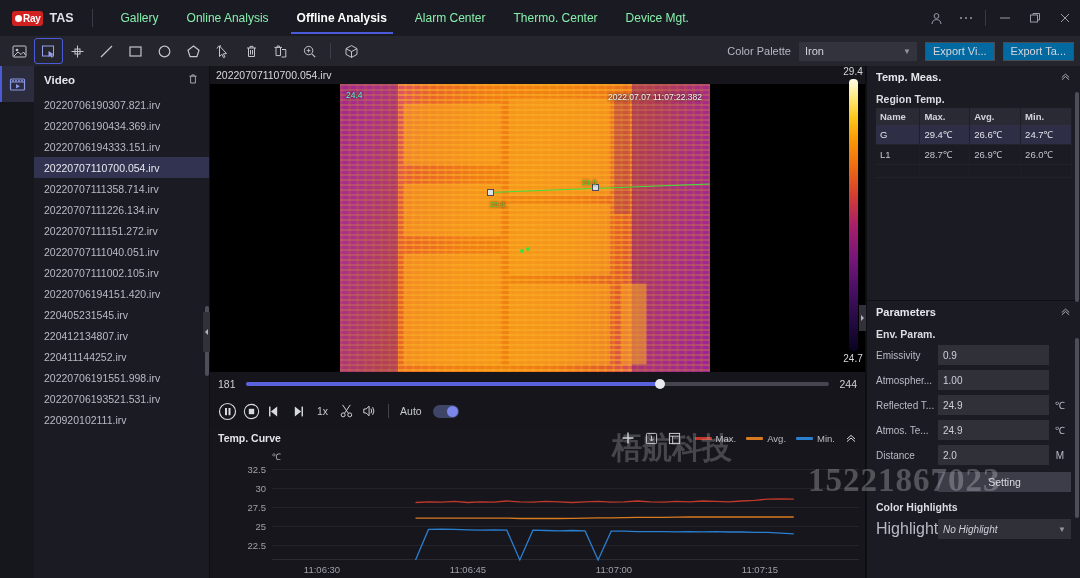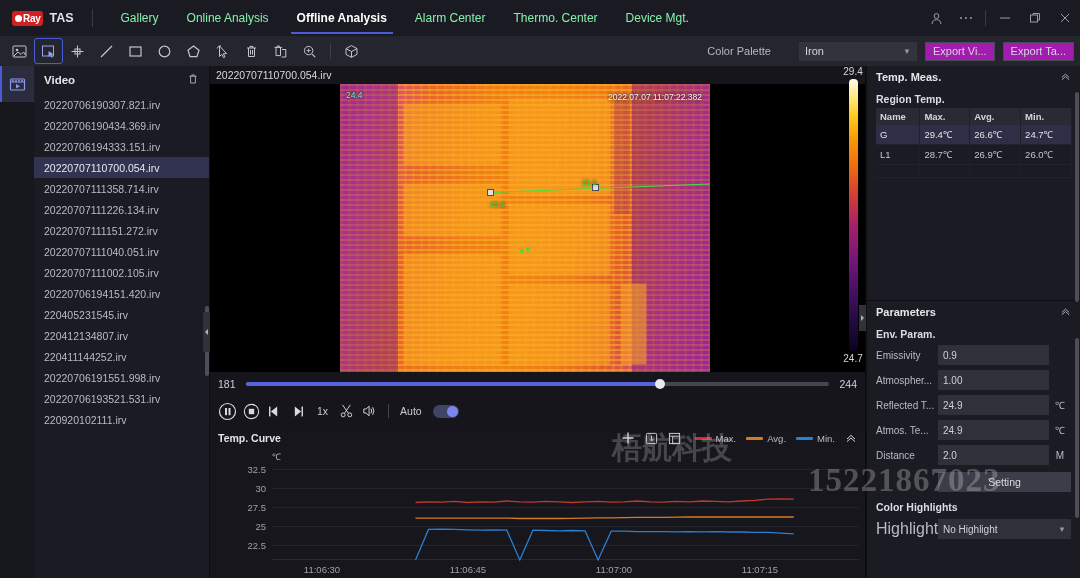--- a/index.html
+++ b/index.html
@@ -58,25 +58,25 @@
     cursor: pointer; color: #c3c4cc; border-radius: 2px; margin: 0 1px;
   }
   .tb-icon.first { margin-left: 6px; }
   .tb-icon.sel { outline: 1px solid #4a5ad8; color: #98a2ee; }
   .tb-div { width: 1px; height: 16px; background: #3d3d48; margin: 0 6px; }
   .tb-right { margin-left: auto; display: flex; align-items: center; padding-right: 6px; gap: 8px; }
   .tb-label { font-size: 11px; color: #b6b7c0; }
   .tb-select {
     width: 118px; height: 19px; background: #33333e; border: none; color: #d2d3da;
     font-size: 11px; padding: 0 6px; position: relative; display: flex;
-    align-items: center; cursor: pointer; margin-left: 20px;
+    align-items: center; cursor: pointer;
   }
   .tb-select .caret { margin-left: auto; font-size: 8px; color: #9495a0; }
   .tb-btn {
-    height: 19px; background: #a21caf; color: #d5d6dd; font-size: 11px;
+    height: 19px; background: #0369a1; color: #d5d6dd; font-size: 11px;
     padding: 0 7px; display: flex; align-items: center; cursor: pointer;
     border: 1px solid #4a4a57; white-space: nowrap;
   }
 
   
   .rail {
     position: absolute; left: 0; top: 66px; width: 34px; height: 512px;
     background: #16161d;
   }
   .rail-item {
@@ -261,21 +261,21 @@
   .param-unit { font-size: 10px; color: #b9bac4; width: 22px; text-align: center; }
   .setting-btn {
     margin: 5px 9px 0 71px; height: 20px; background: #3d3d49; color: #d9dae1;
     font-size: 10.5px; display: flex; align-items: center; justify-content: center;
     cursor: pointer;
   }
   .hl-row { display: flex; align-items: center; height: 22px; margin: 2px 9px 0 9px; }
   .hl-lbl { font-size: 16px; color: #b9bac4; width: 62px; white-space: nowrap; overflow: hidden; }
   .hl-select {
     flex: 1; height: 20px; background: #303039; font-size: 10px; color: #cfd0d8;
-    display: flex; align-items: center; padding: 0 5px; cursor: pointer;
+    display: flex; align-items: center; padding: 0 5px; cursor: pointer; font-style: italic;
   }
   .hl-select .caret { margin-left: auto; font-size: 8px; color: #9495a0; }
   .rp-scroll {
     position: absolute; right: 1px; top: 26px; width: 4px; height: 210px;
     background: #4d4e5a; border-radius: 2px;
   }
   .rp-scroll2 {
     position: absolute; right: 1px; top: 272px; width: 4px; height: 180px;
     background: #4d4e5a; border-radius: 2px;
   }

